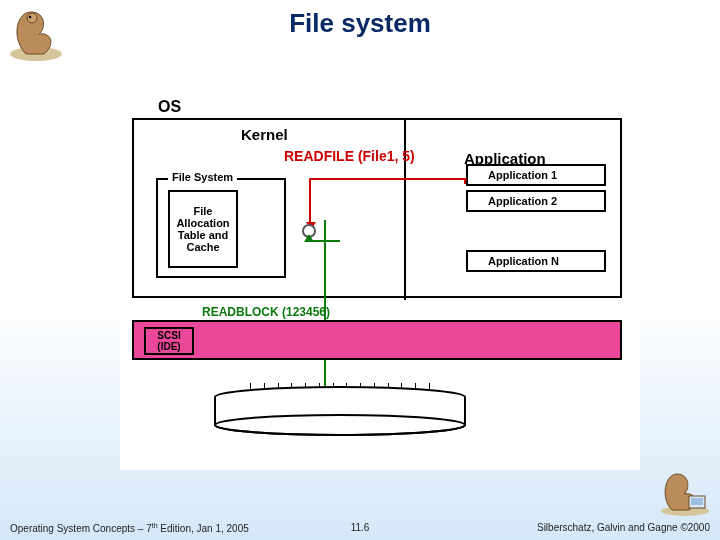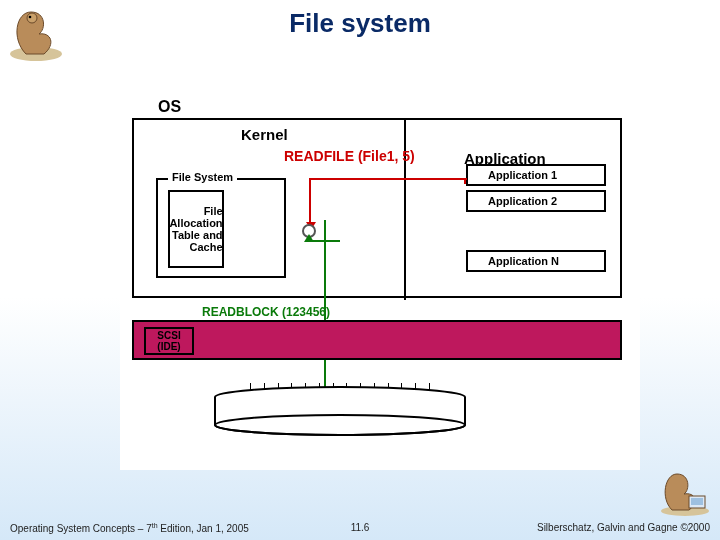--- a/index.html
+++ b/index.html
@@ -78,37 +78,37 @@
     border: 2px solid #000;
   }
   .fs-title {
     position: absolute; top: -9px; left: 10px;
     background: #fff; padding: 0 4px;
     font-weight: bold; font-size: 11px;
   }
   .fs-inner {
     position: absolute;
     left: 10px; top: 10px;
-    width: 56px; height: 78px;
+    width: 70px; height: 78px;
     border: 2px solid #000;
     font-weight: bold; font-size: 11px;
-    text-align: right; line-height: 1.1;
+    text-align: center; line-height: 1.1;
     display: flex; align-items: center; justify-content: center;
   }
   .readblock {
     position: absolute;
     left: 82px; top: 205px;
     font-weight: bold; font-size: 12px; color: #0a7a0a;
   }
   .scsi-box {
     position: absolute;
     left: 12px; top: 220px;
     width: 490px; height: 40px;
     border: 2px solid #000;
-    background: #be185d;
+    background: #ec4899;
   }
   .scsi-inner {
     position: absolute;
     left: 10px; top: 5px;
     width: 50px; height: 28px;
     border: 2px solid #000;
     font-weight: bold; font-size: 10px;
     text-align: center; line-height: 1.1;
     display: flex; align-items: center; justify-content: center;
   }

